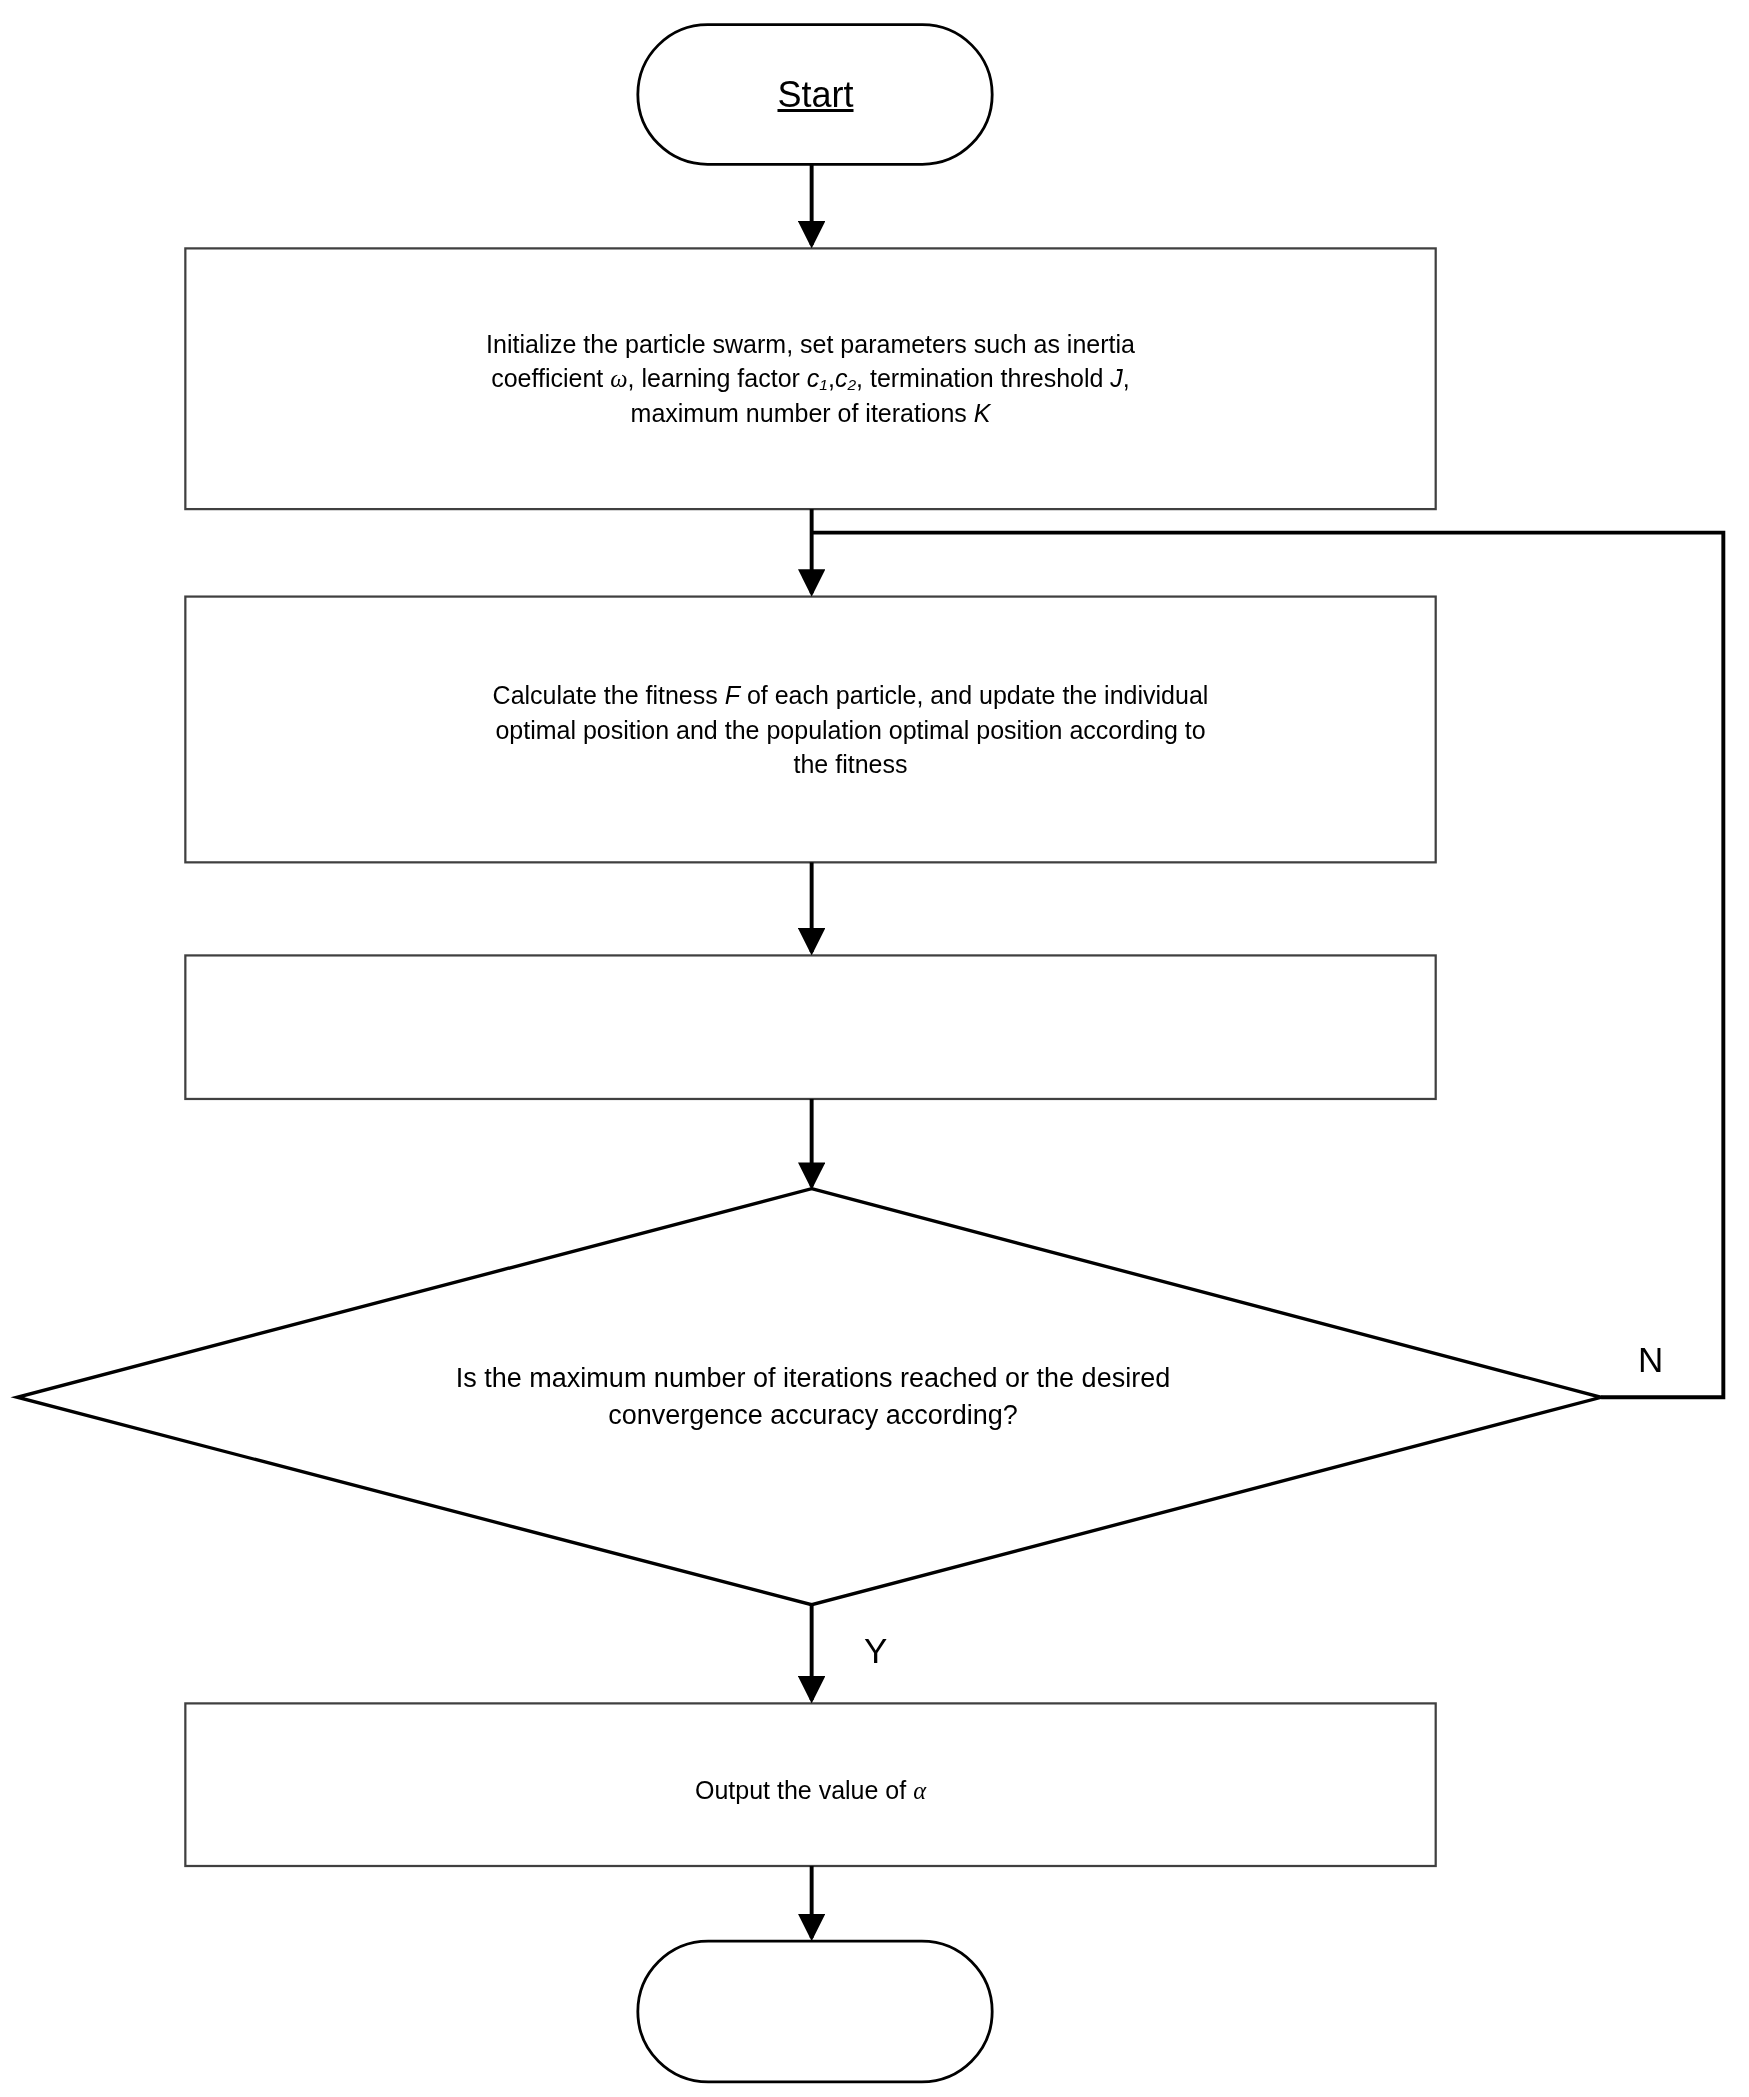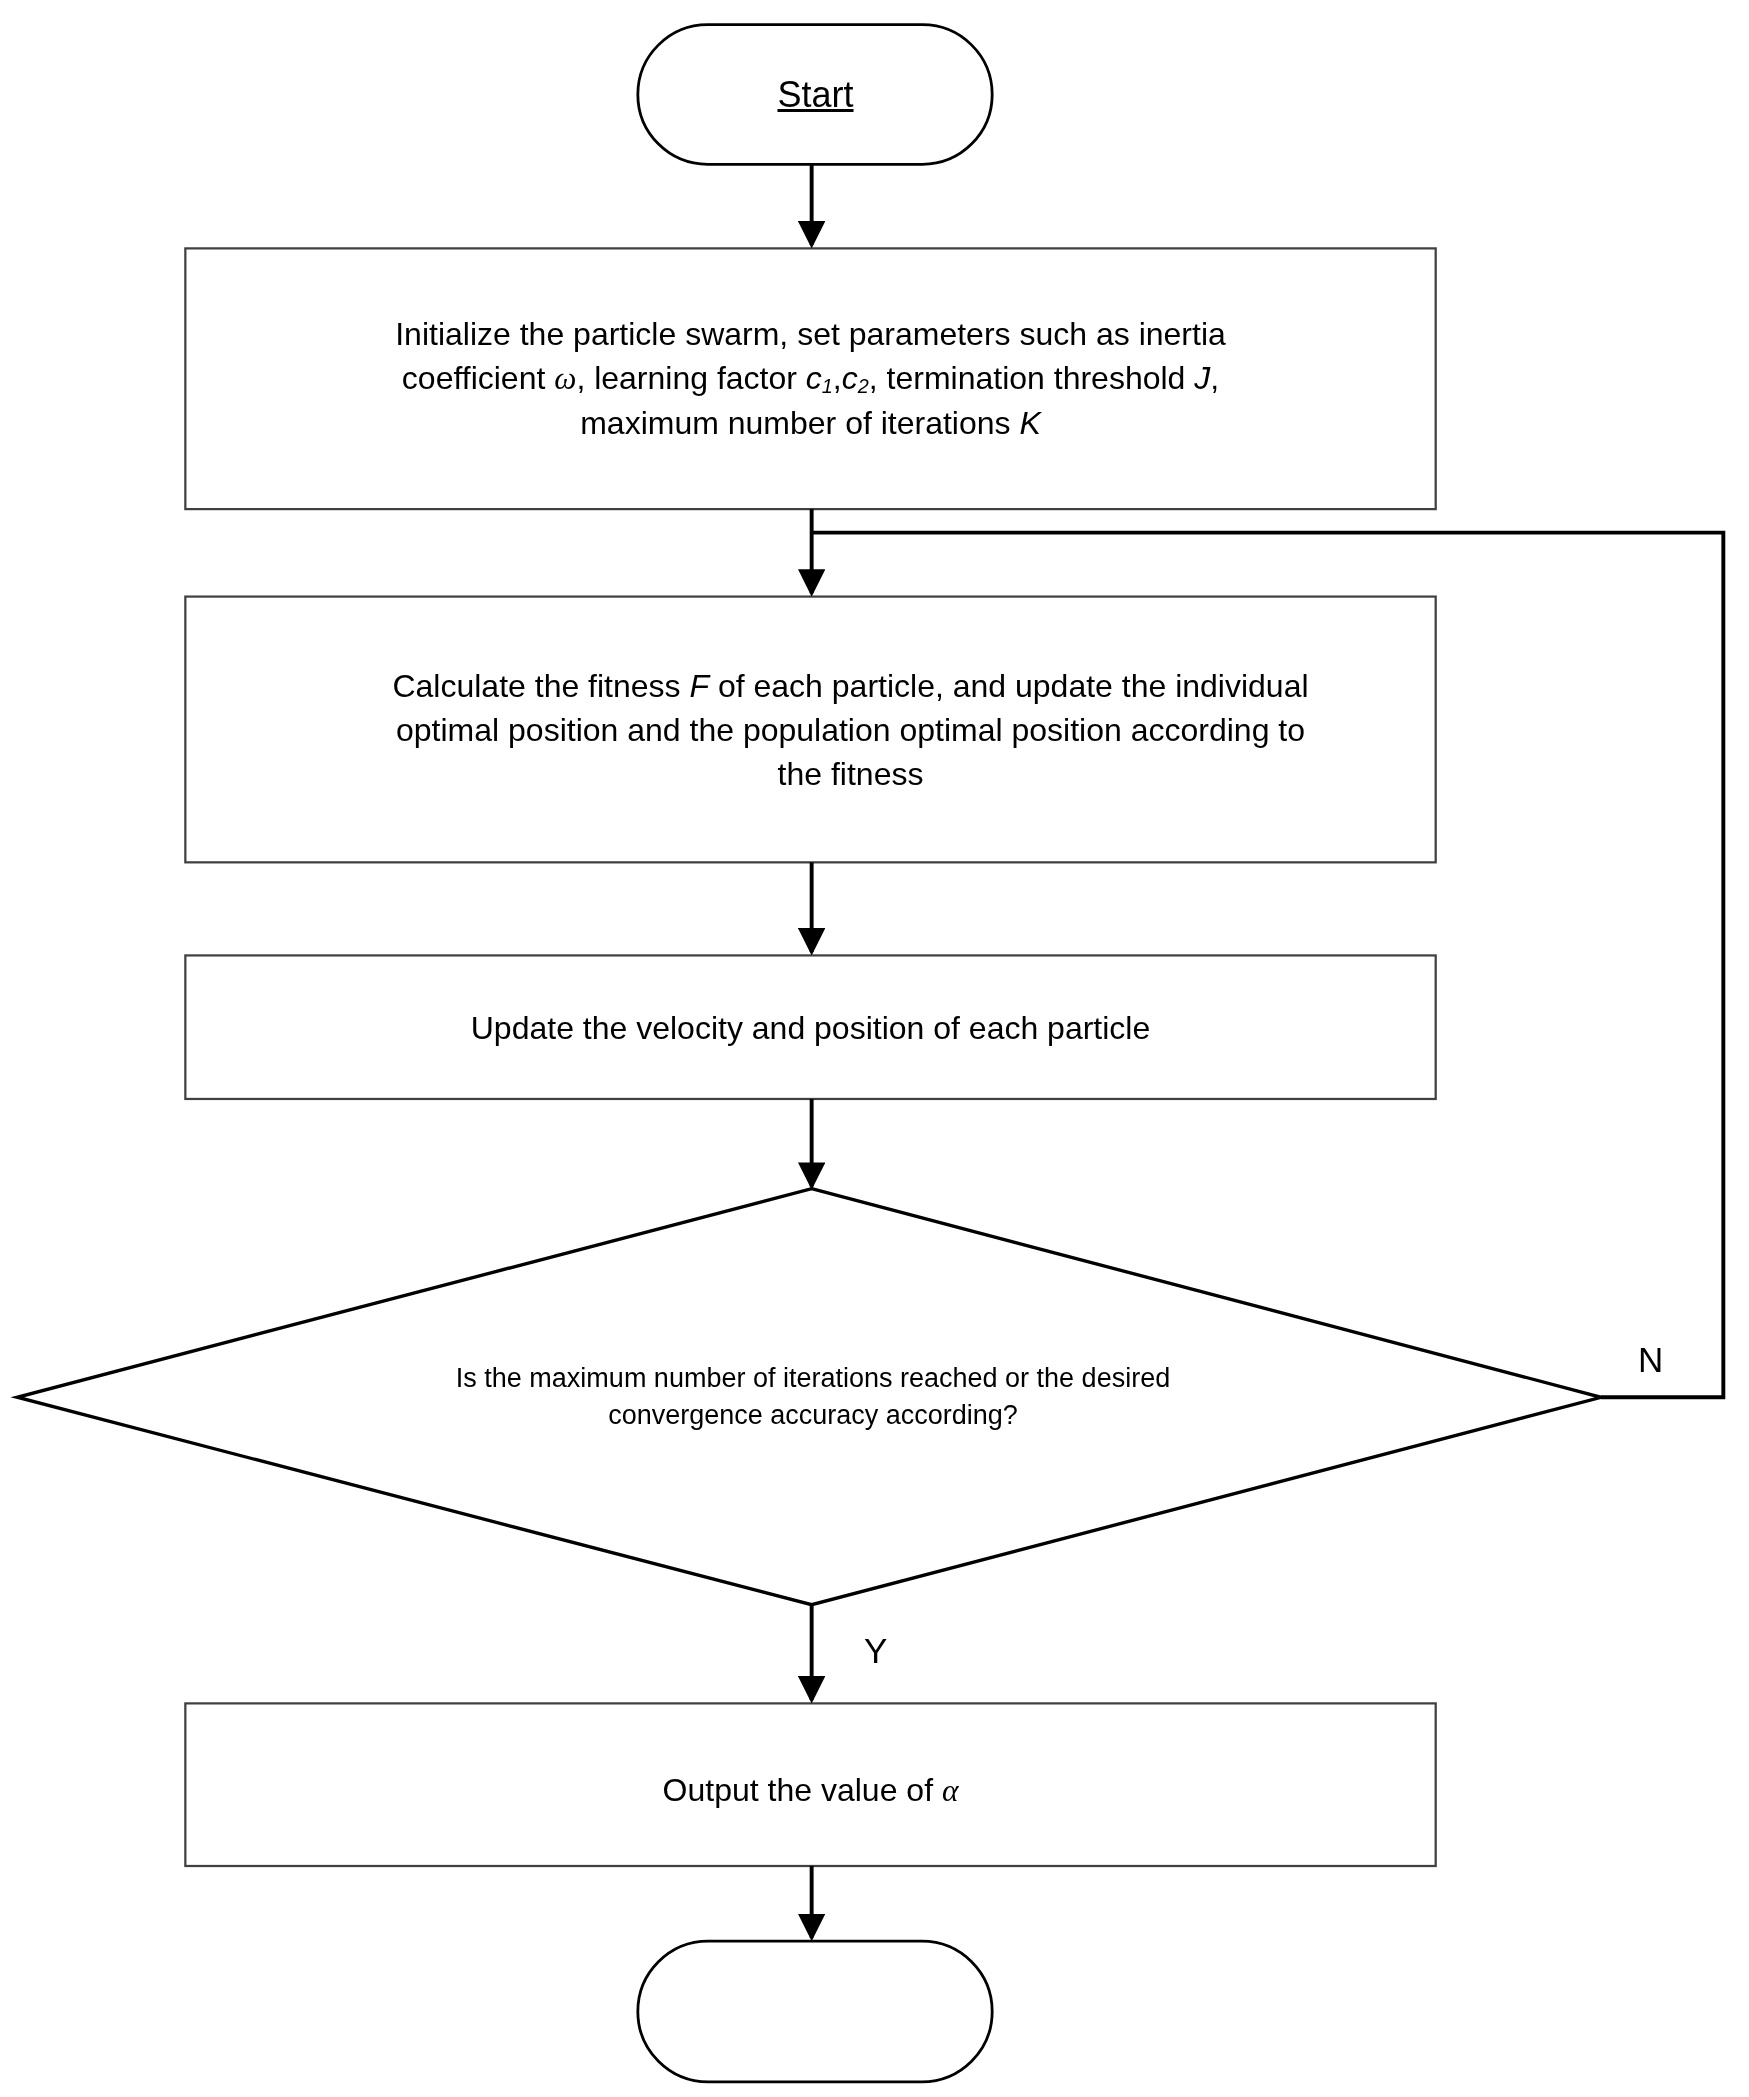--- a/index.html
+++ b/index.html
@@ -33,21 +33,21 @@
     text-align: center;
     color: #000000;
     font-family: "Liberation Sans", sans-serif;
     line-height: 1.38;
     pointer-events: none;
   }
   .terminator-label {
     font-size: 36px;
   }
   .process-label {
-    font-size: 32px;
+    font-size: 25px;
   }
   .decision-label {
     font-size: 27px;
   }
   .branch-label {
     position: absolute;
     font-size: 35px;
     color: #000000;
     font-family: "Liberation Sans", sans-serif;
   }
@@ -136,23 +136,20 @@
   <div class="node-text process-label" id="text-box-2">
     <div class="inner">
       <span>Calculate the fitness</span>
       <span class="mathvar-sans">F</span>
       <span>of each particle, and update the individual</span><br>
       <span>optimal position and the population optimal position according to</span><br>
       <span>the fitness</span>
     </div>
   </div>
 
-  <div class="node-text process-label" id="text-box-3">
-    <span>Update the velocity and position of each particle</span>
-  </div>
 
   <div class="node-text decision-label" id="text-decision">
     <div class="inner">
       <span>Is the maximum number of iterations reached or the desired</span><br>
       <span>convergence accuracy according?</span>
     </div>
   </div>
 
   <div class="node-text process-label" id="text-box-4">
     <div class="inner">

